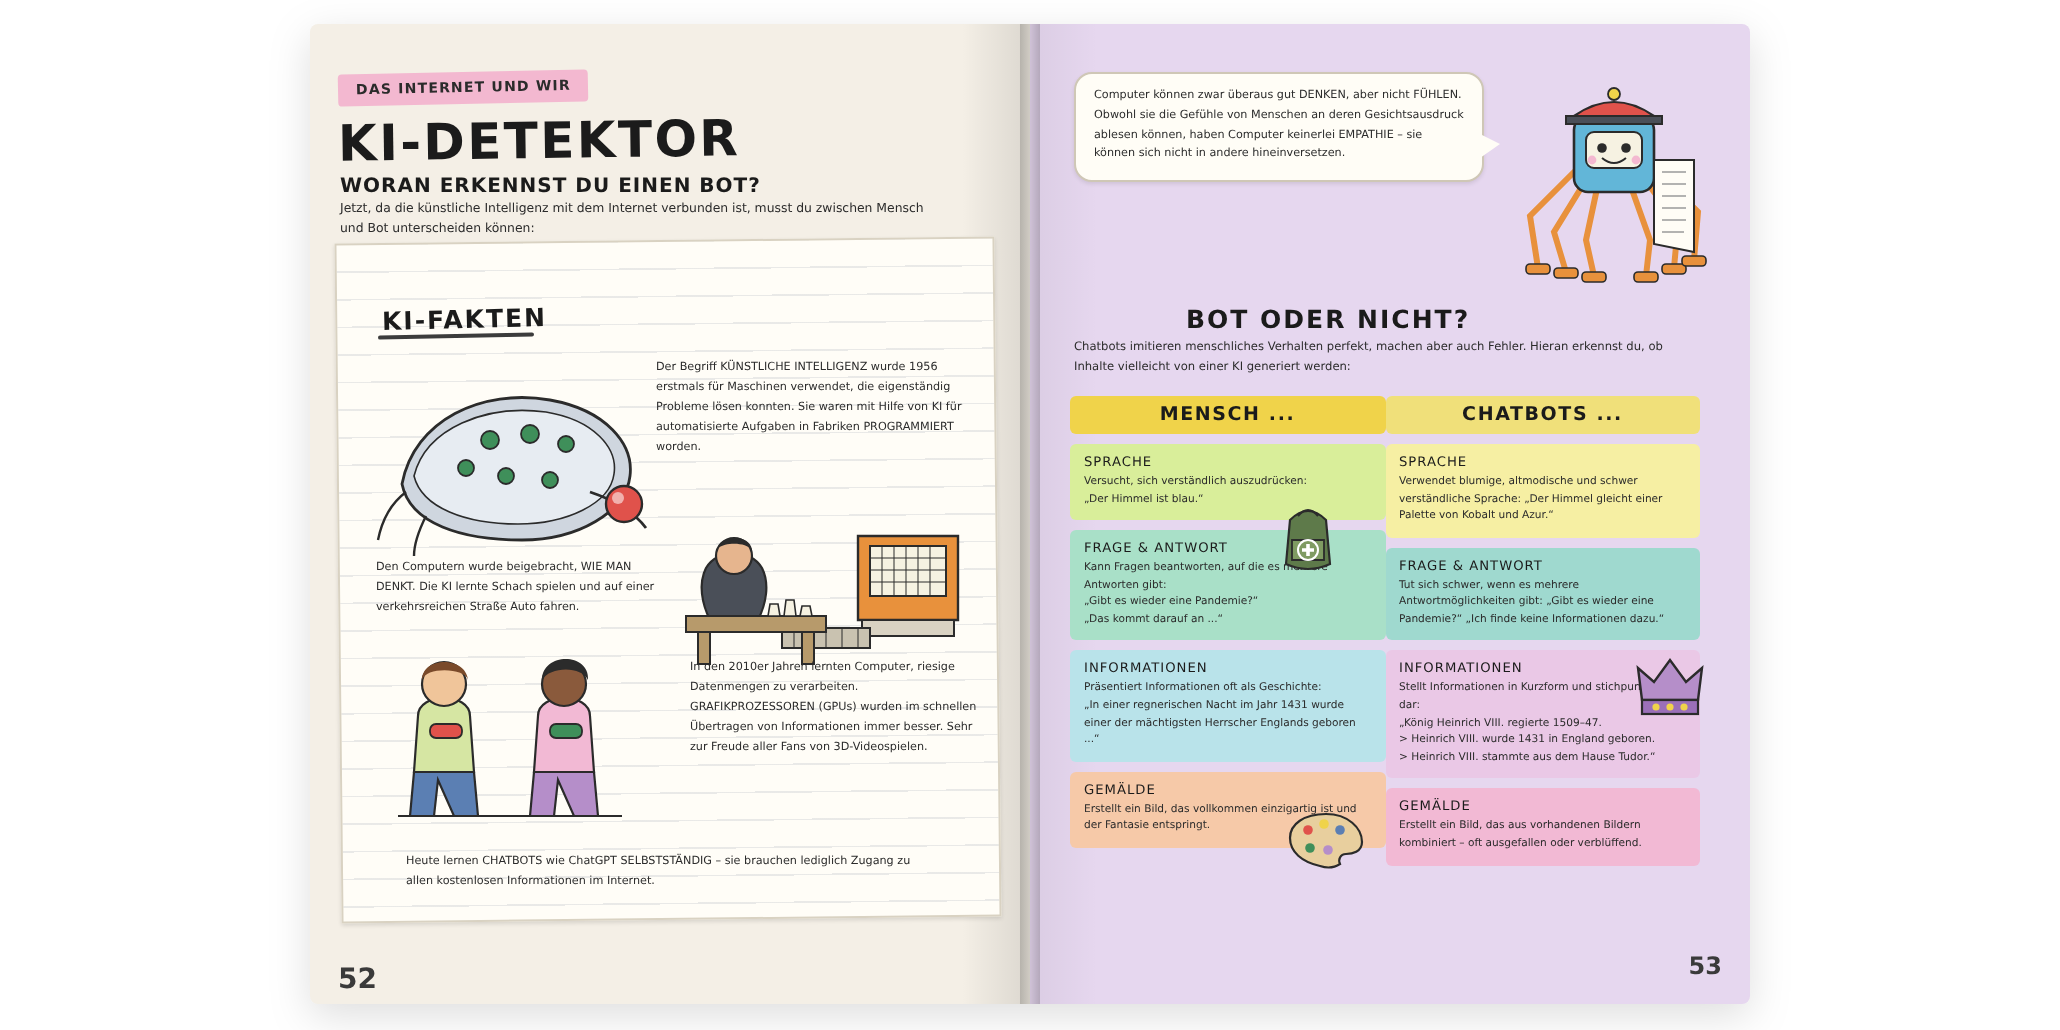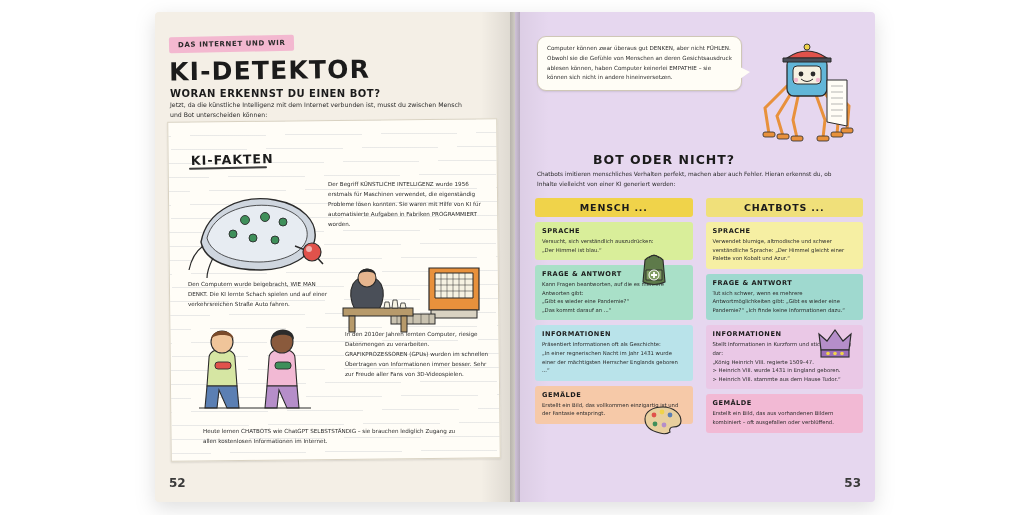--- a/index.html
+++ b/index.html
@@ -122,22 +122,22 @@
     transform: rotate(-1.2deg);
   }
 
   .para { position: absolute; color: #2b2b2b; }
   .p1 { left: 173px; top: 168px; width: 158px; font-size: 5.6px; line-height: 1.78; }
   .p2 { left: 33px;  top: 268px; width: 140px; font-size: 5.6px; line-height: 1.78; }
   .p3 { left: 190px; top: 318px; width: 145px; font-size: 5.6px; line-height: 1.78; }
   .p4 { left: 48px;  top: 415px; width: 260px; font-size: 5.6px; line-height: 1.78; }
 
   .pg-left {
-    position: absolute; left: 14px; bottom: 12px;
-    font-size: 12px; font-weight: bold; color: #3a3a3a;
+    position: absolute; left: 14px; bottom: 4px;
+    font-size: 14px; font-weight: bold; color: #3a3a3a;
   }
 
   
   .speech {
     position: absolute;
     left: 22px; top: 24px;
     width: 205px;
     background: #fffdf6;
     border: 0.9px solid #cfc7b6;
     border-radius: 9px;
@@ -171,41 +171,41 @@
     font-size: 5.8px;
     line-height: 1.7;
     color: #2b2b2b;
   }
 
   .table {
     position: absolute;
     left: 20px; top: 186px;
     width: 368px;
     display: flex;
-    gap: 13px;
+    gap: 0;
   }
   .col { width: 157.5px; display: flex; flex-direction: column; gap: 5px; }
   .col-head {
     font-size: 9.5px;
     font-weight: bold;
     letter-spacing: 0.8px;
     text-align: center;
     padding: 4px 0 4px 0;
     color: #1b1b1b;
     border-radius: 3px;
   }
   .cell {
     padding: 5px 7px 6px 7px;
     border-radius: 3px;
     position: relative;
   }
   .cell h4 {
     margin: 0 0 2px 0;
     font-size: 6.6px;
-    font-weight: bold;
+    font-weight: normal;
     letter-spacing: 0.5px;
     color: #1b1b1b;
   }
   .cell p {
     margin: 0;
     font-size: 5.3px;
     line-height: 1.62;
     color: #2b2b2b;
     white-space: pre-line;
   }

